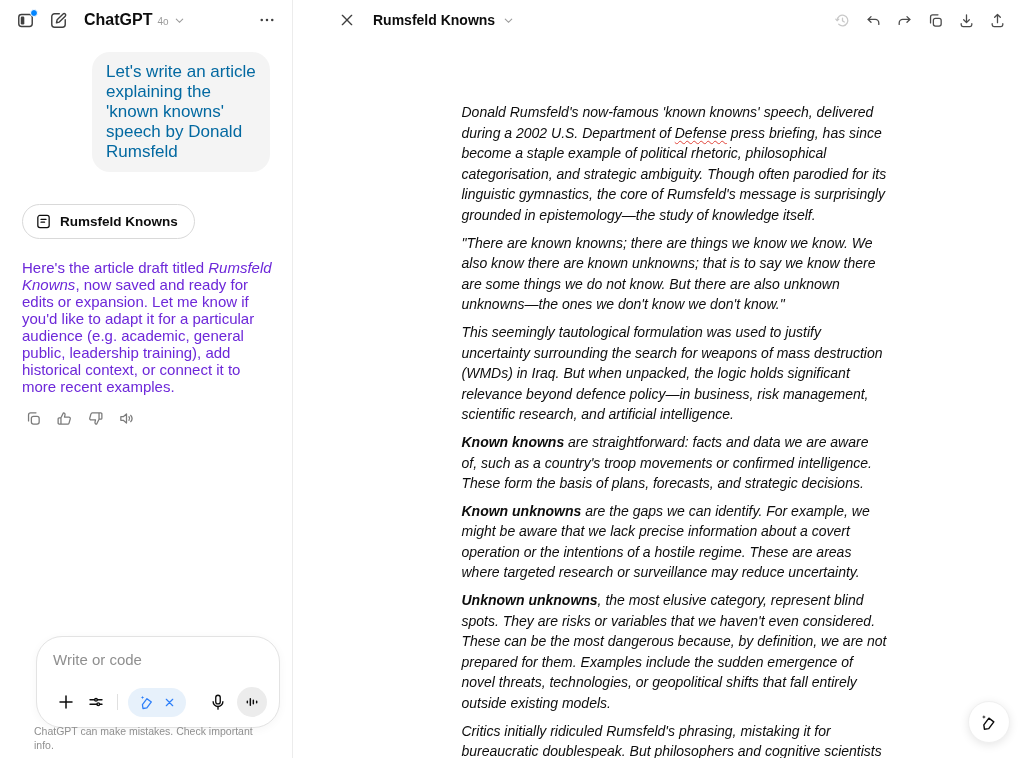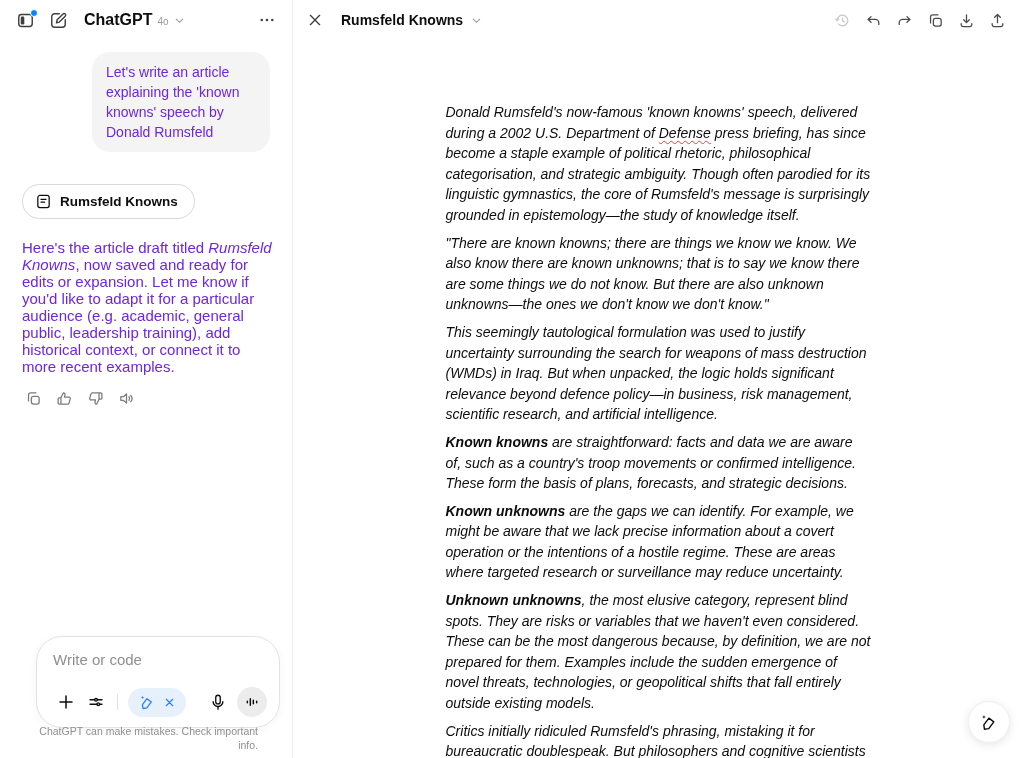--- a/index.html
+++ b/index.html
@@ -1,59 +1,59 @@
 <!DOCTYPE html>
 <html><head>
 <meta charset="utf-8">
 <style>
   * { margin:0; padding:0; box-sizing:border-box; }
   html,body { width:1024px; height:758px; overflow:hidden; background:#fff;
     font-family:"Liberation Sans", sans-serif; color:#0d0d0d; }
-  .app { display:flex; width:1024px; height:758px; }
+  .app { display:flex; width:1024px; height:758px;gap:32px; }
 
   
   .left-panel { width:293px; min-width:293px; height:100%; position:relative;
     border-right:1px solid #ececec; background:#fff; display:flex; flex-direction:column; }
   .left-header { height:40px; display:flex; align-items:center; padding:0 12px; gap:6px; }
   .icon-btn { border:none; background:transparent; padding:4px; border-radius:8px;
     display:inline-flex; align-items:center; justify-content:center; cursor:pointer; color:#3f3f3f; }
   .sidebar-toggle-wrap { position:relative; }
   .notif-dot { position:absolute; top:2px; right:1px; width:8px; height:8px;
     border-radius:50%; background:#0285ff; border:1.5px solid #fff; }
   .model-title { display:flex; align-items:baseline; gap:5px; margin-left:6px; cursor:pointer; }
   .model-title .app-name { font-size:16px; font-weight:700; color:#0d0d0d; }
   .model-title .model-name { font-size:10px; color:#9b9b9b; }
   .model-title svg { align-self:center; }
   .spacer { flex:1; }
 
   .chat-scroll { flex:1; padding:12px 20px 0 22px; overflow:hidden; }
   .user-bubble { margin-left:auto; margin-right:2px; width:fit-content; max-width:178px;
     background:#f4f4f4; border-radius:18px; padding:10px 14px;
-    font-size:14px; line-height:20px; color:#6d28d9; }
+    font-size:17px; line-height:20px; color:#0369a1; }
   .canvas-card { margin-top:32px; display:inline-flex; align-items:center; gap:8px;
     border:1px solid #d9d9d9; border-radius:999px; padding:8px 16px 8px 12px;
     background:#fff; cursor:pointer; font-size:13.5px; font-weight:600; color:#0d0d0d; }
   .assistant-text { margin-top:20px; font-size:15px; line-height:17px; color:#6d28d9; }
   .assistant-text .i { font-style:italic; }
   .msg-actions { margin-top:12px; display:flex; align-items:center; gap:8px; }
   .msg-actions .icon-btn { color:#7b7b7b; padding:3px; }
 
   .composer { position:absolute; left:10px; right:12px; bottom:30px; background:#fff;
     border:1px solid #e3e3e3; border-radius:26px; box-shadow:0 2px 10px rgba(0,0,0,0.04);
     padding:14px 12px 10px 16px;margin-left:26px; }
   .composer-input { font-size:15px; color:#8f8f8f; min-height:20px; cursor:text; }
   .composer-row { margin-top:16px; display:flex; align-items:center; gap:4px; }
   .composer-row .icon-btn { color:#0d0d0d; }
   .v-divider { width:1px; height:16px; background:#e0e0e0; margin:0 6px 0 4px; }
   .tool-pill { display:inline-flex; align-items:center; gap:8px; background:#e7f1fb;
     border-radius:999px; padding:6px 11px; cursor:pointer; color:#2d7ff9; border:none; }
   .voice-circle { width:30px; height:30px; border-radius:50%; background:#ececec;
     display:inline-flex; align-items:center; justify-content:center; border:none;
     cursor:pointer; color:#0d0d0d; margin-left:2px; }
-  .left-footer { position:absolute; left:0; right:0; bottom:5px; text-align:right;
+  .left-footer { position:absolute; left:0; right:0; bottom:5px; text-align:left;
     font-size:10.5px; line-height:1.4; color:#8f8f8f; padding:0 34px; }
 
   
   .right-panel { flex:1; height:100%; position:relative; display:flex; flex-direction:column; background:#fff; }
   .canvas-header { height:40px; display:flex; align-items:center; padding:0 14px 0 10px; }
   .canvas-title-wrap { display:flex; align-items:center; gap:8px; margin-left:14px; cursor:pointer; }
   .canvas-title { font-size:14px; font-weight:700; color:#0d0d0d; }
   .canvas-toolbar { display:flex; align-items:center; gap:6px; }
   .canvas-toolbar .icon-btn { color:#4a4a4a; }
   .canvas-toolbar .icon-btn.disabled { color:#c9c9c9; cursor:default; }

